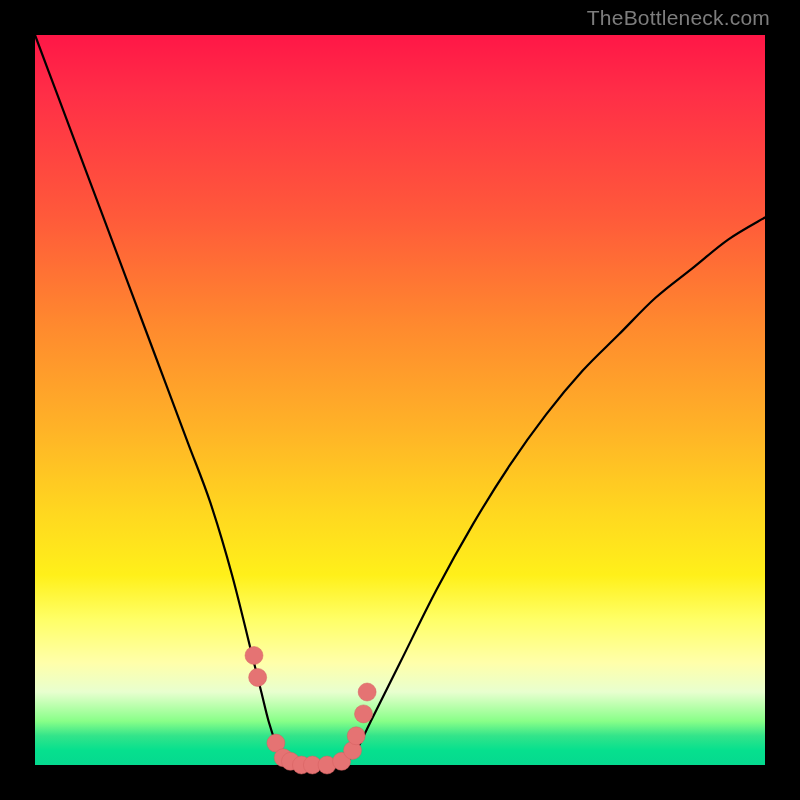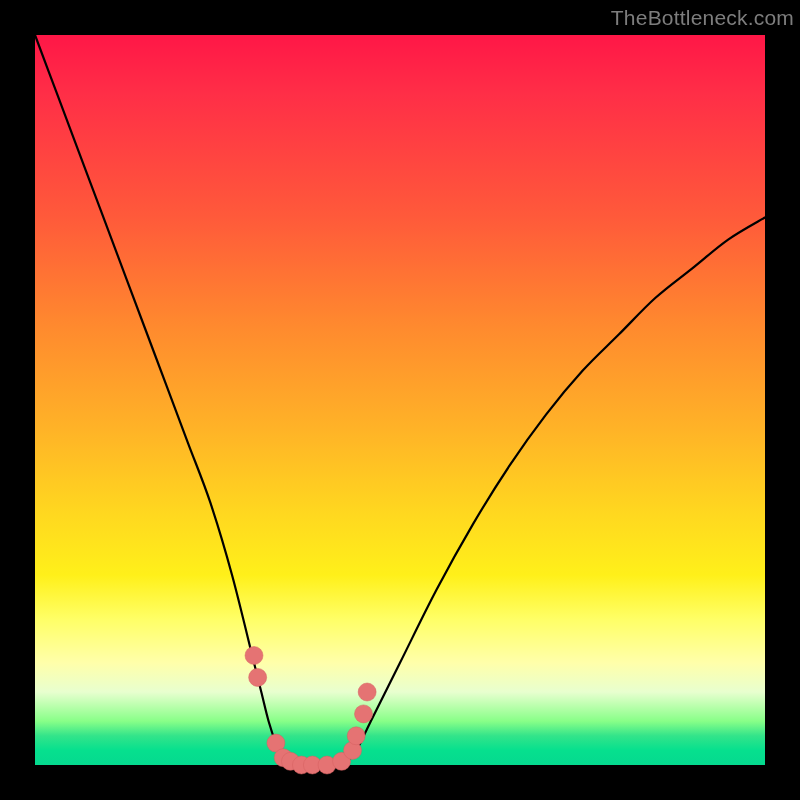--- a/index.html
+++ b/index.html
@@ -40,21 +40,21 @@
       #e8ffcf 90%,
       #88ff88 94%,
       #33e48a 96%,
       #06e08e 98%,
       #05d98f 100%
     );
   }
   .watermark {
     position: absolute;
     top: 6px;
-    right: 6px;
+    right: 30px;
     color: #7d7d7d;
     font-size: 21px;
     font-weight: 500;
     letter-spacing: 0.2px;
     z-index: 10;
   }
   svg.curve {
     position: absolute;
     left: 0;
     top: 0;

